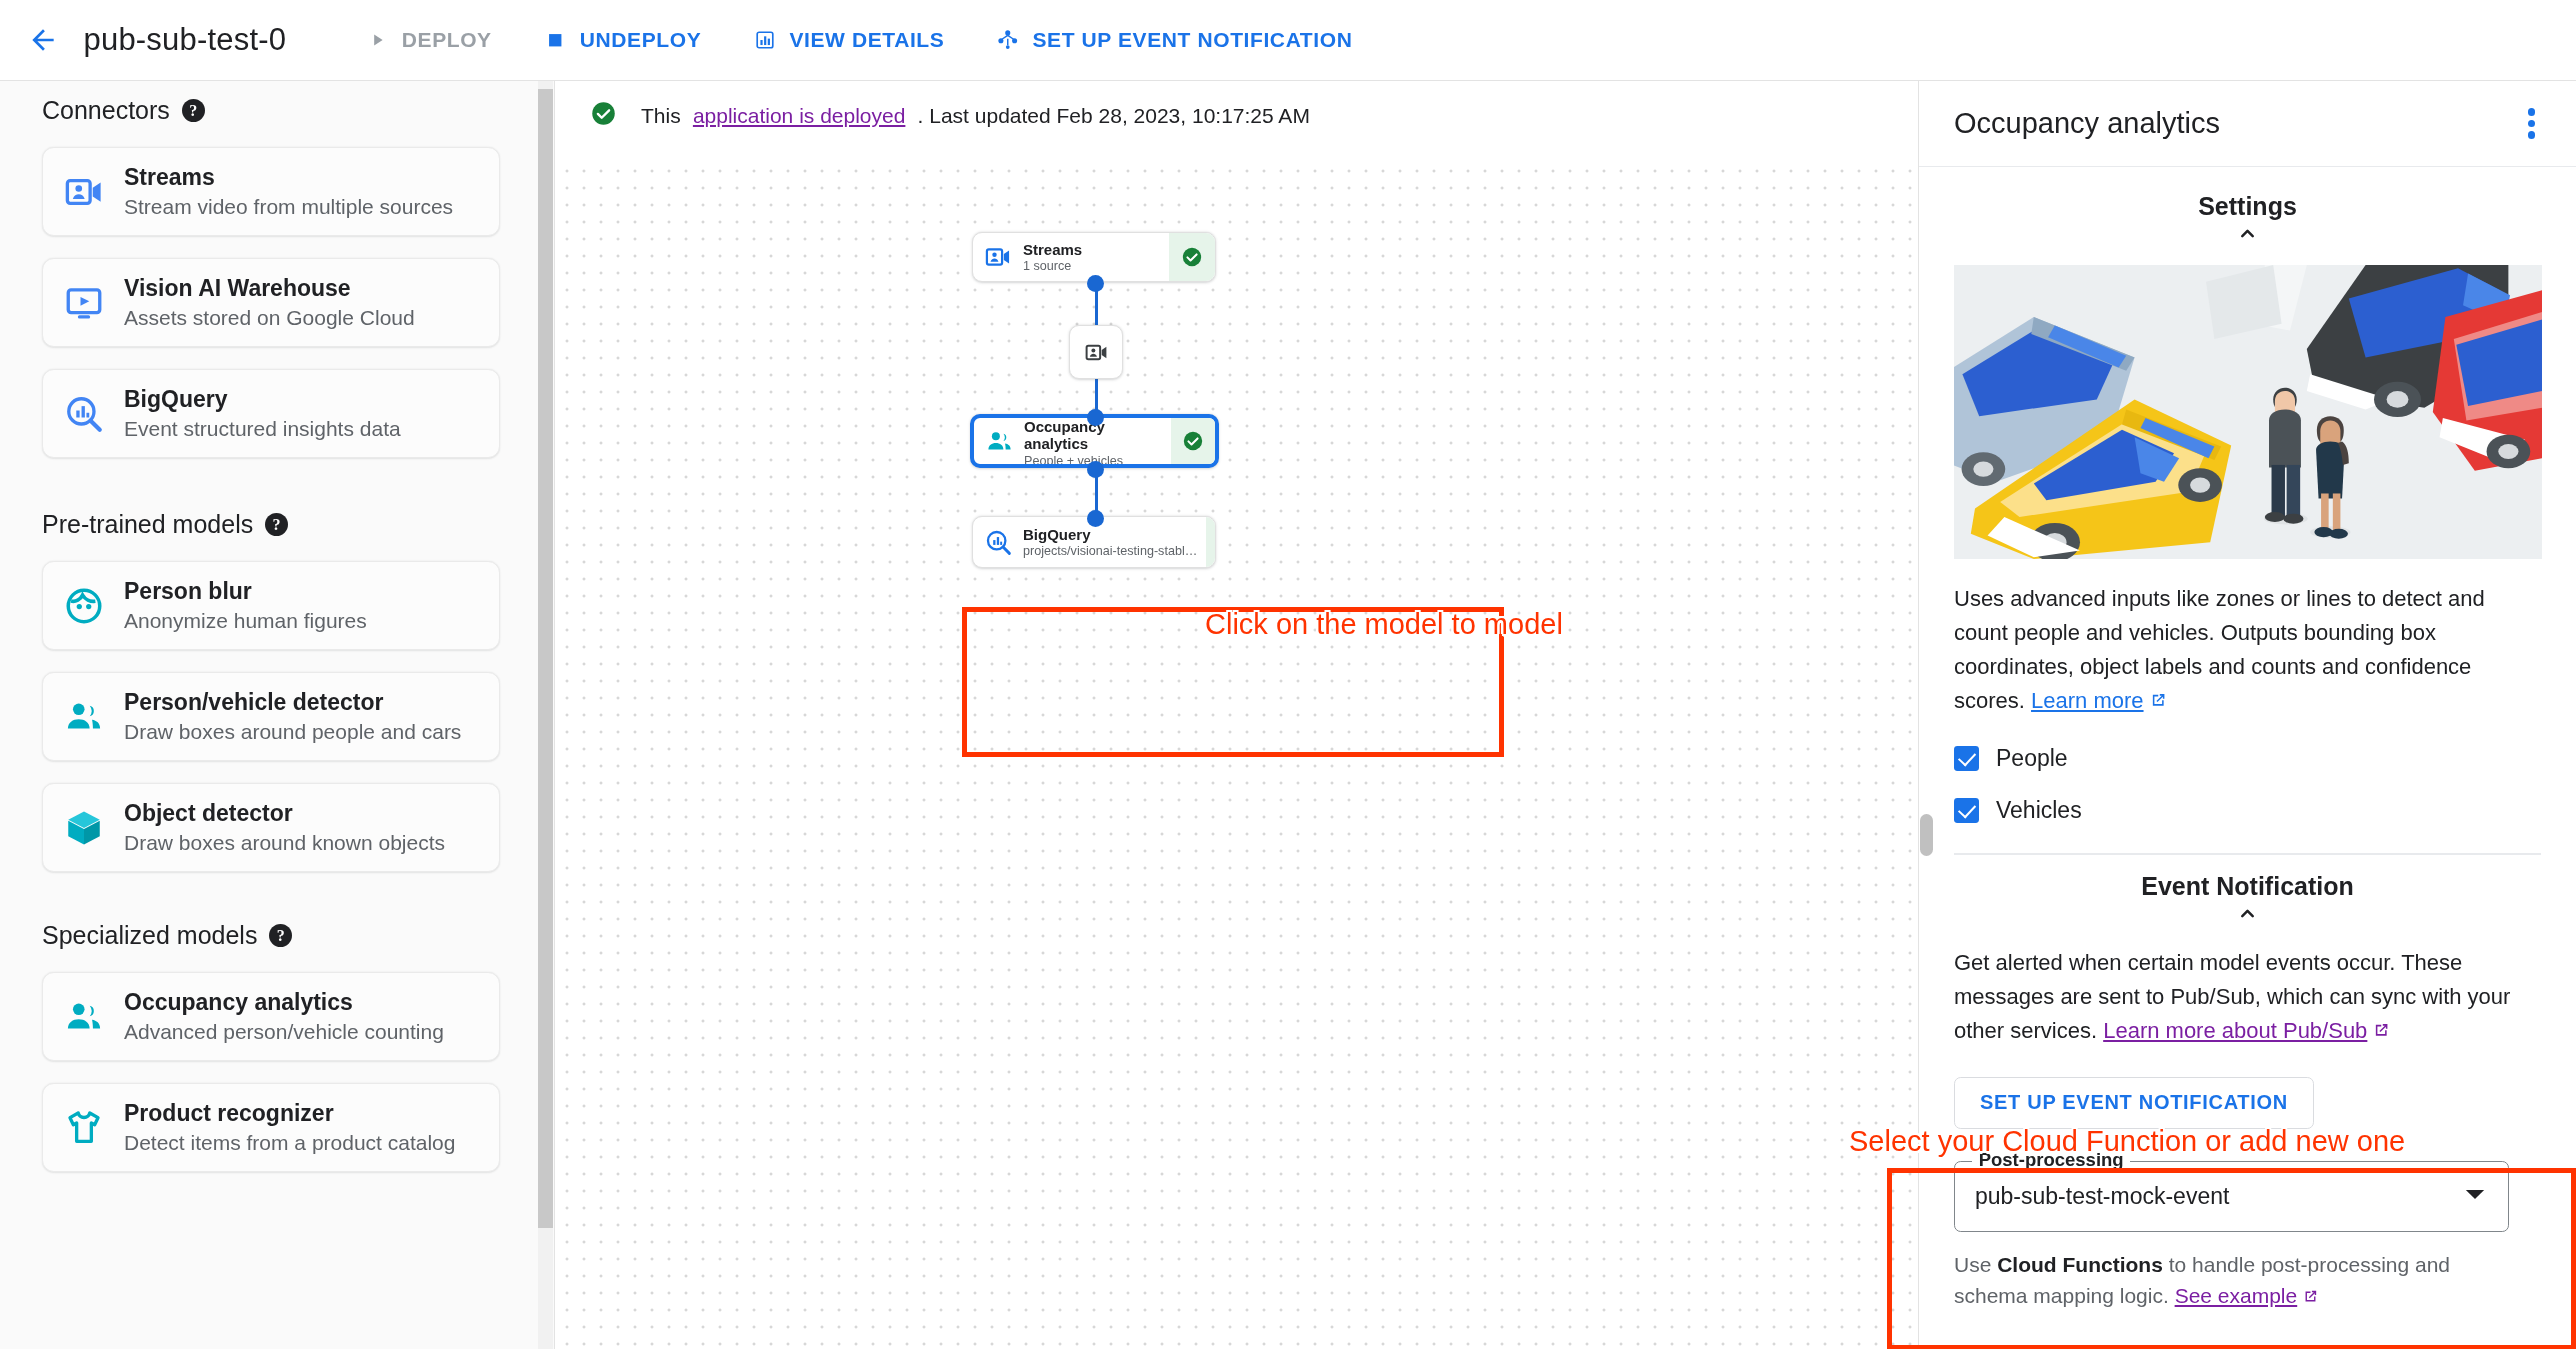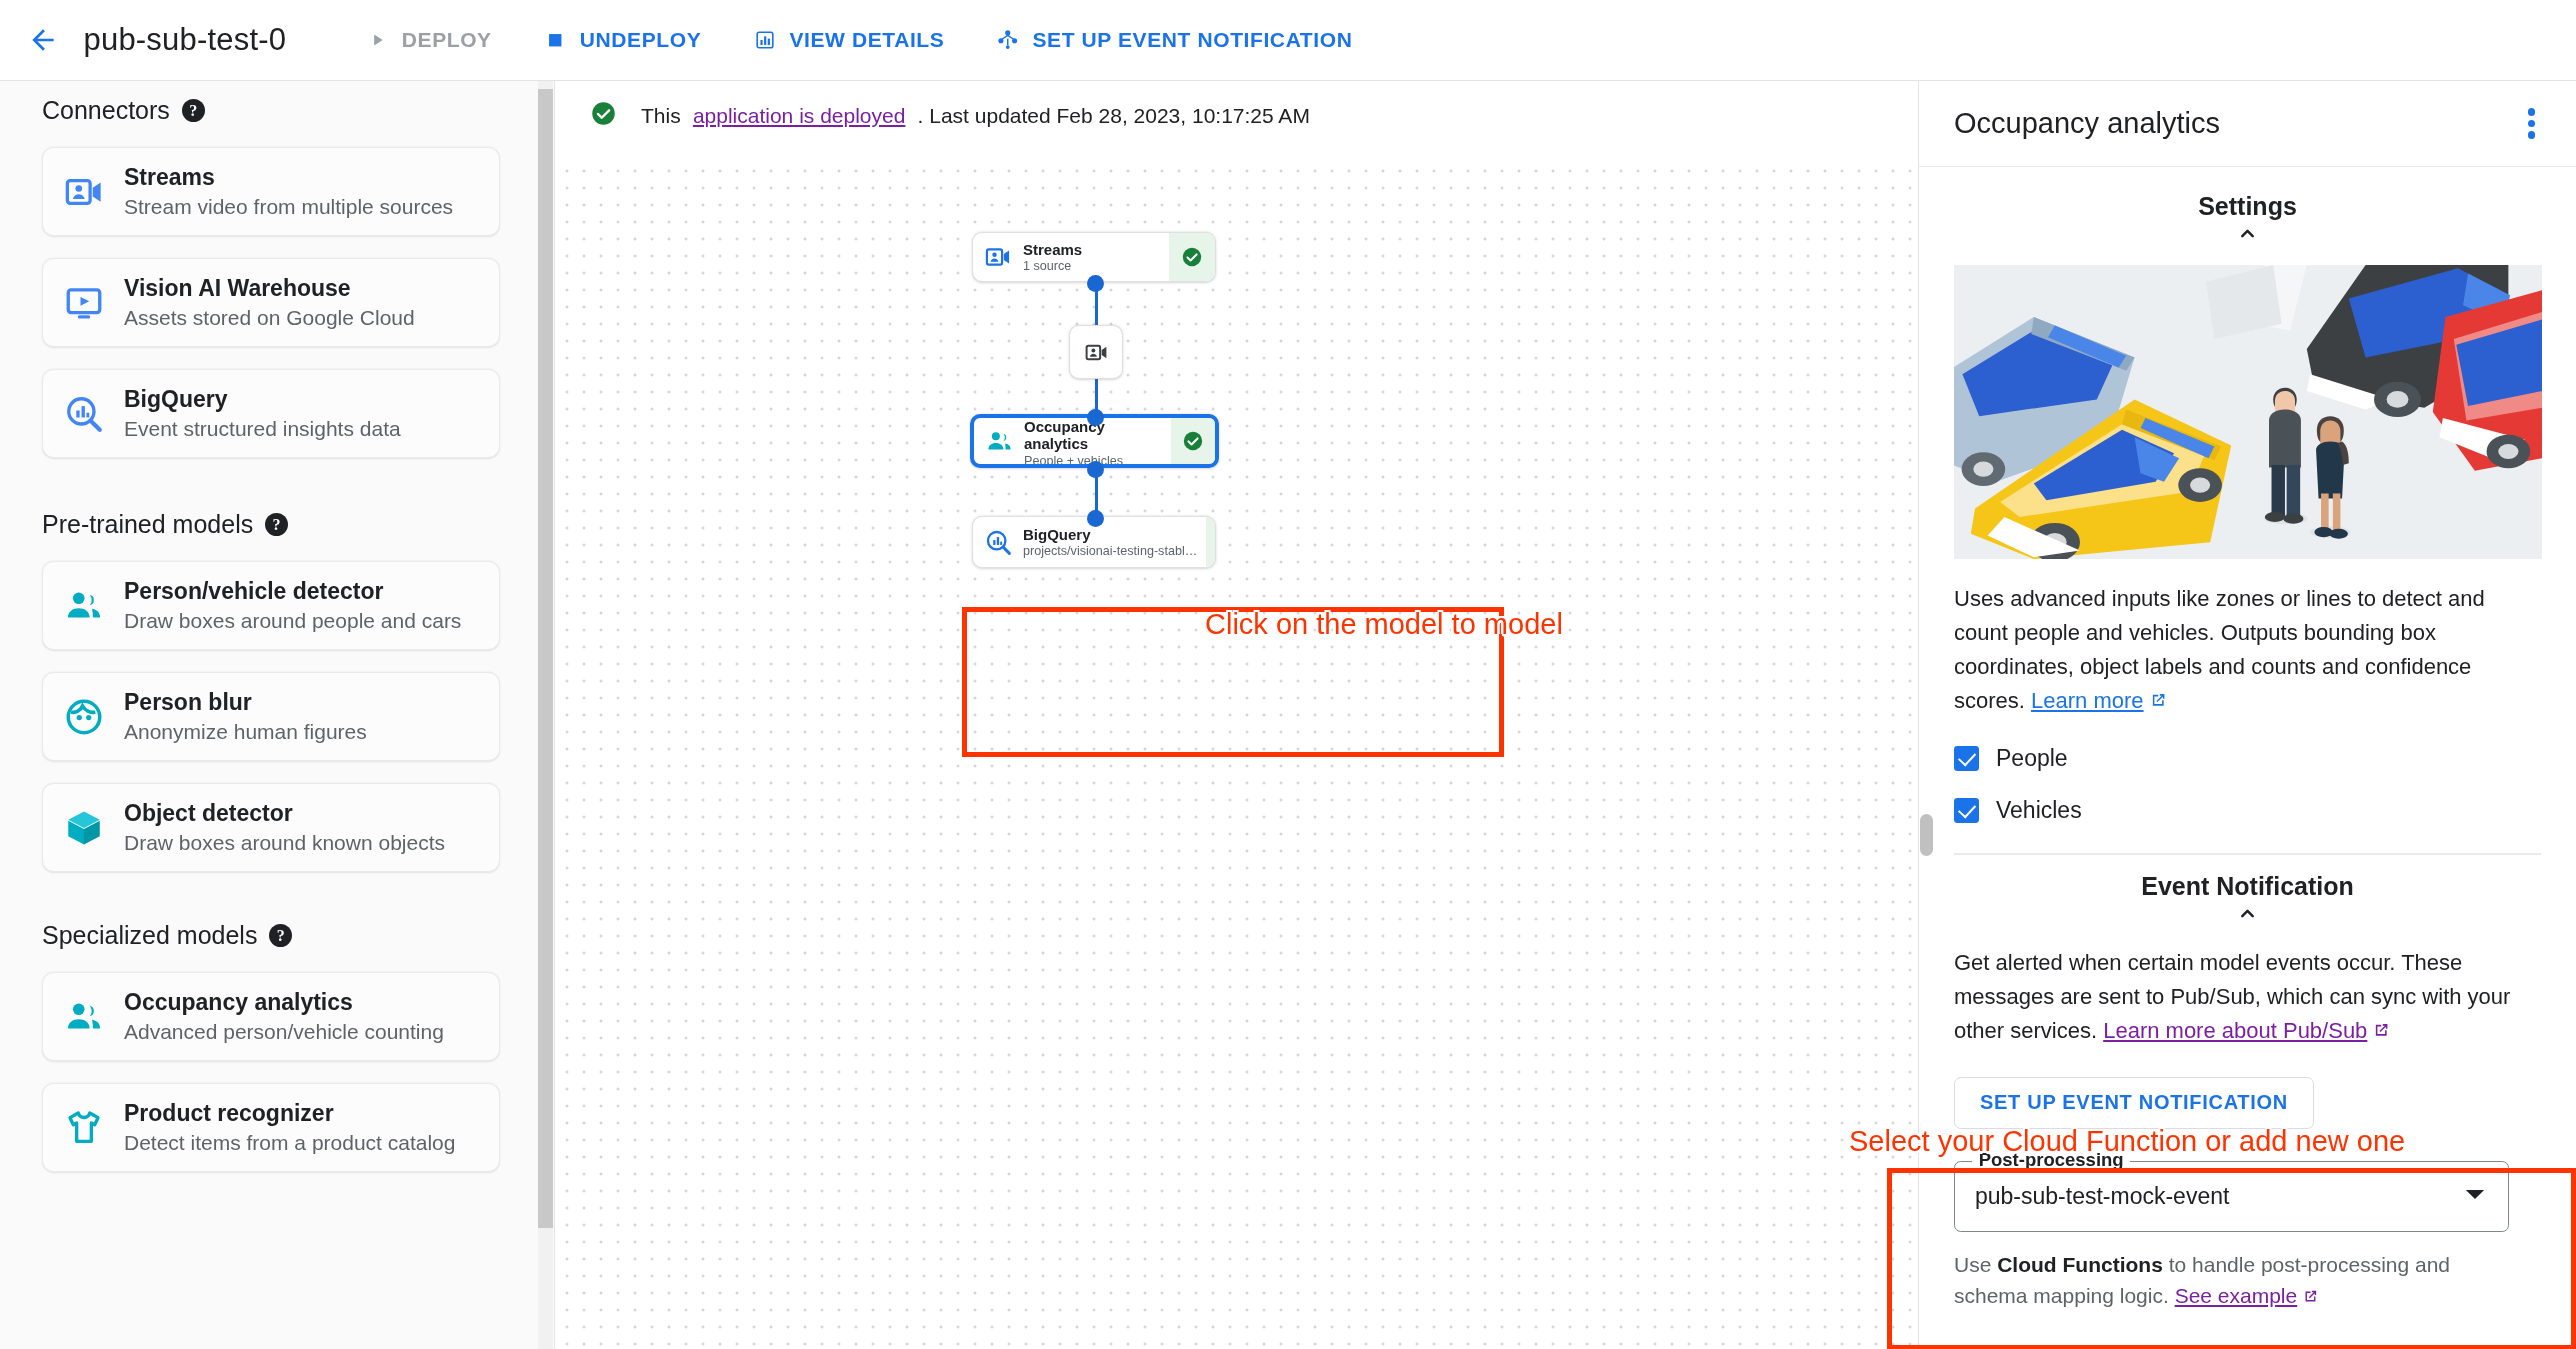--- a/index.html
+++ b/index.html
@@ -294,44 +294,44 @@
       </div>
 
       <div class="sb-section-title" style="margin-top:37px;">
         <span>Pre-trained models</span>
         <span class="help-dot">?</span>
       </div>
 
       <div class="card">
         <div class="card-ico">
           <svg width="42" height="42" viewBox="0 0 24 24">
+            <circle cx="12" cy="12" r="9" fill="none" stroke="#00acc1" stroke-width="2"></circle>
+            <circle cx="9.3" cy="12.3" r="1.5" fill="#00acc1"></circle>
+            <circle cx="14.7" cy="12.3" r="1.5" fill="#00acc1"></circle>
+            <path d="M4.6 9.2c2.6.7 5.4-.9 6.6-3.4 1.4 2.3 4.3 3.9 7.3 3.5" fill="none" stroke="#00acc1" stroke-width="2.1"></path>
+          </svg>
+        </div>
+        <div class="card-txt">
+          <div class="card-name">Person blur</div>
+          <div class="card-desc">Anonymize human figures</div>
+        </div>
+      </div>
+
+      <div class="card">
+        <div class="card-ico">
+          <svg width="42" height="42" viewBox="0 0 24 24">
             <circle cx="9" cy="7.6" r="3.3" fill="#00acc1"></circle>
             <path d="M2.8 18.6c0-3.4 2.8-5.3 6.2-5.3s6.2 1.9 6.2 5.3z" fill="#00acc1"></path>
             <path d="M15.3 5.6a3.1 3.1 0 0 1 0 6 5 5 0 0 0 0-6z" fill="#00acc1"></path>
             <path d="M16.6 13.6c2.6.4 4.6 1.9 4.6 5h-4.1c0-1.9-.2-3.5-.5-5z" fill="#00acc1"></path>
           </svg>
         </div>
         <div class="card-txt">
           <div class="card-name">Person/vehicle detector</div>
           <div class="card-desc">Draw boxes around people and cars</div>
-        </div>
-      </div>
-
-      <div class="card">
-        <div class="card-ico">
-          <svg width="42" height="42" viewBox="0 0 24 24">
-            <circle cx="12" cy="12" r="9" fill="none" stroke="#00acc1" stroke-width="2"></circle>
-            <circle cx="9.3" cy="12.3" r="1.5" fill="#00acc1"></circle>
-            <circle cx="14.7" cy="12.3" r="1.5" fill="#00acc1"></circle>
-            <path d="M4.6 9.2c2.6.7 5.4-.9 6.6-3.4 1.4 2.3 4.3 3.9 7.3 3.5" fill="none" stroke="#00acc1" stroke-width="2.1"></path>
-          </svg>
-        </div>
-        <div class="card-txt">
-          <div class="card-name">Person blur</div>
-          <div class="card-desc">Anonymize human figures</div>
         </div>
       </div>
 
       <div class="card">
         <div class="card-ico">
           <svg width="42" height="42" viewBox="0 0 24 24">
             <path d="M12 2.6 21 7.3 12 12 3 7.3z" fill="#26c6da"></path>
             <path d="M3 7.9 12 12.6v8.8L3 16.7z" fill="#00acc1"></path>
             <path d="M21 7.9 12 12.6v8.8l9-4.7z" fill="#0097a7"></path>
           </svg>

